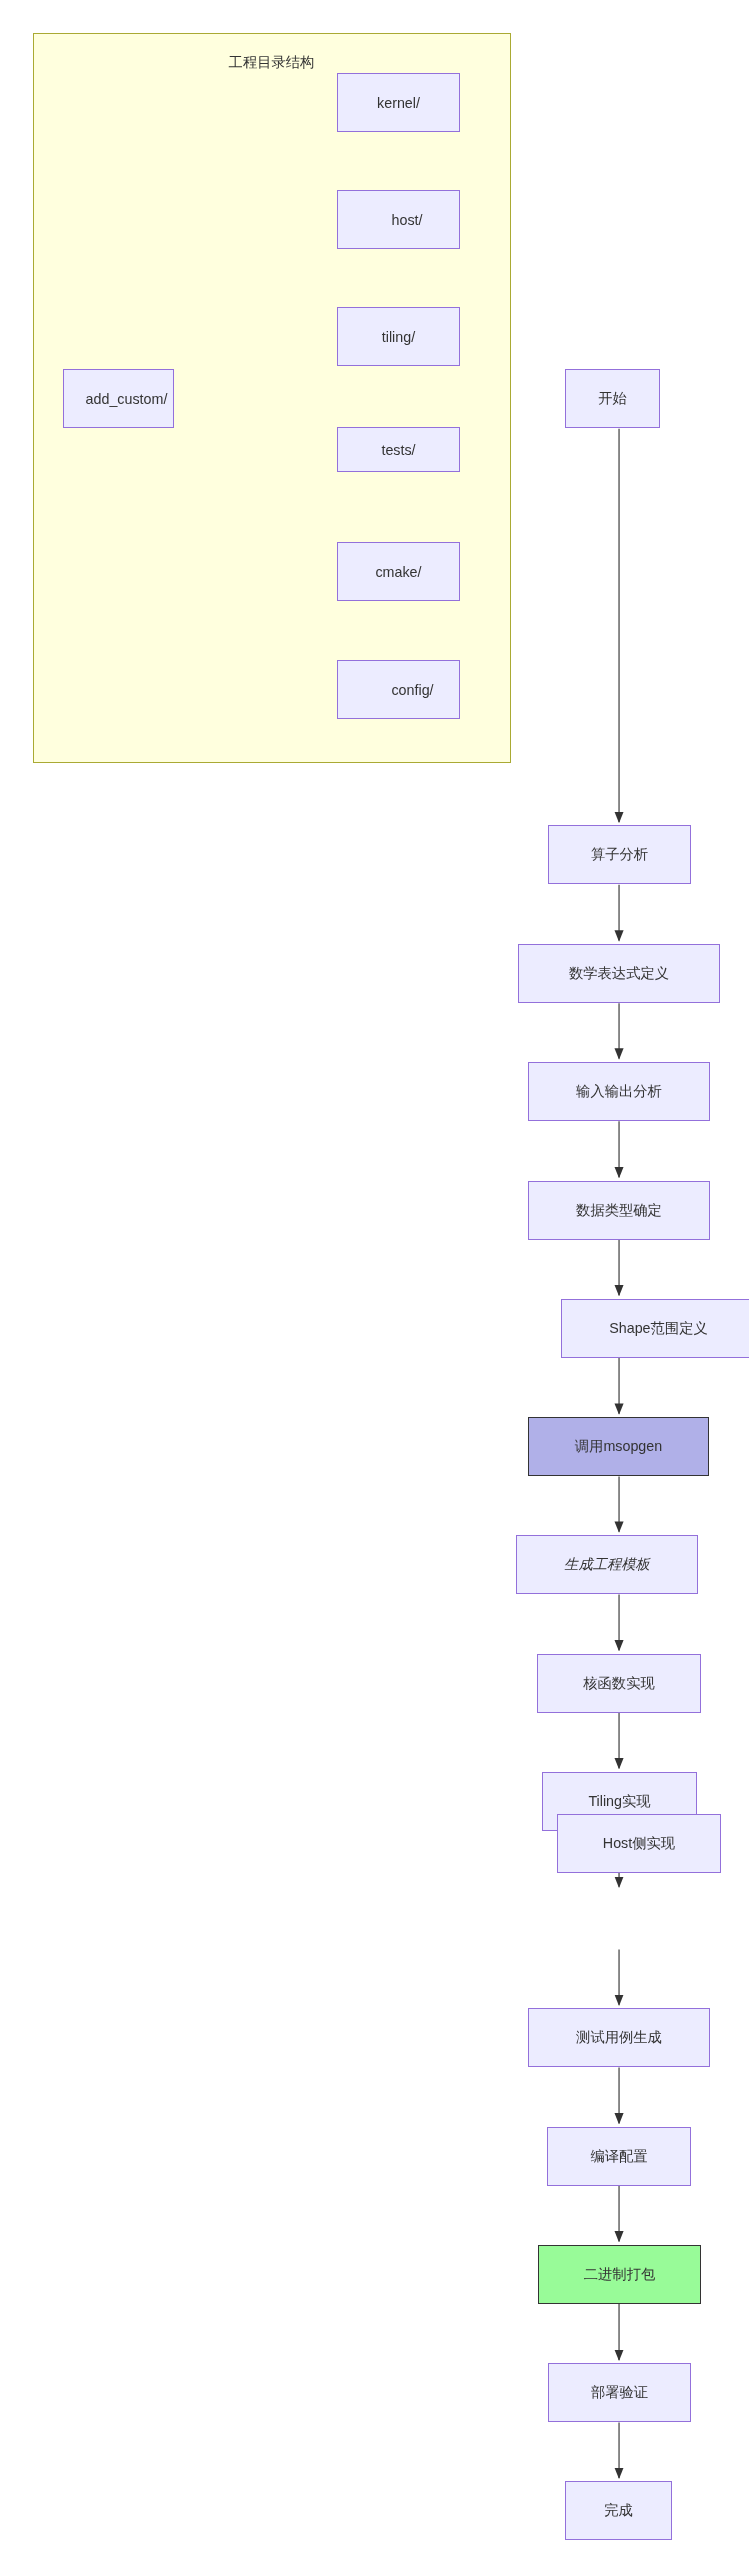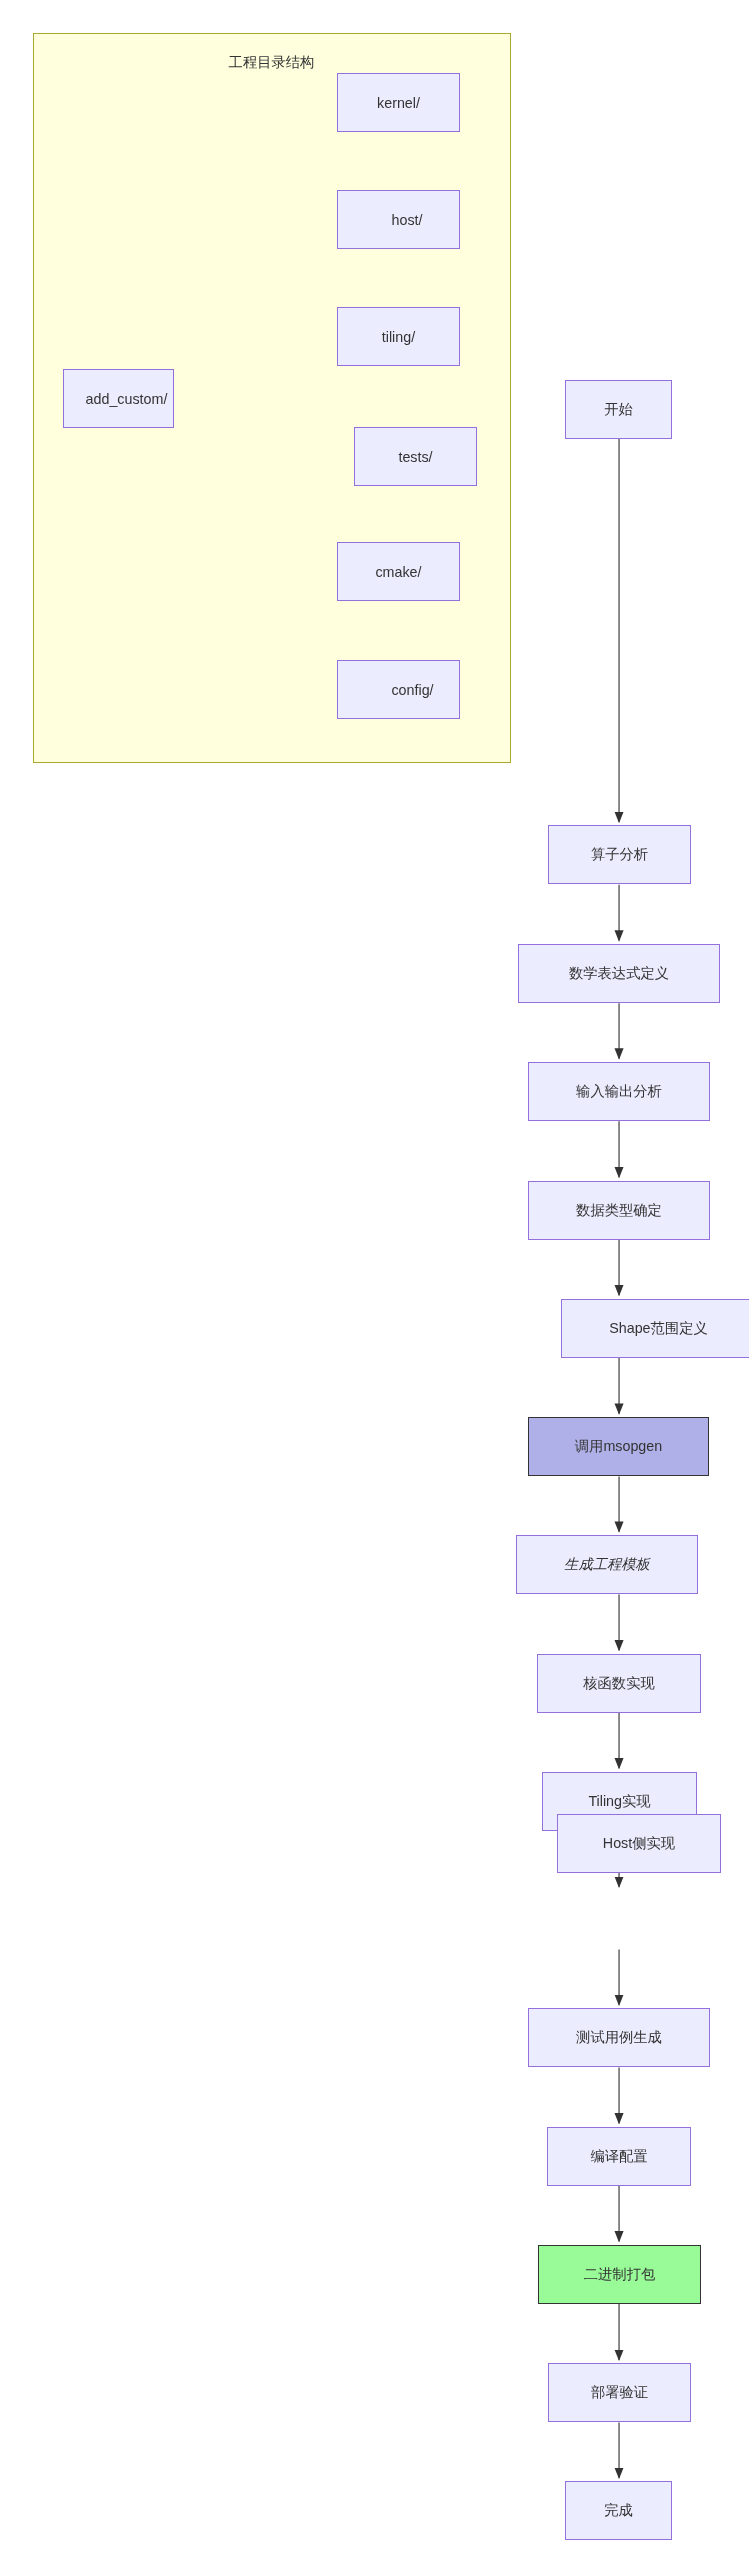--- a/index.html
+++ b/index.html
@@ -86,25 +86,25 @@
 
   <div class="cluster" style="left:32.5px;top:32.5px;width:478px;height:730px;">
     <div class="cluster-title">工程目录结构</div>
   </div>
 
   <div class="node" style="left:63px;top:369px;width:111px;height:59px;padding-left:16px;">add_custom/</div>
 
   <div class="node" style="left:337px;top:73px;width:123px;height:59px;">kernel/</div>
   <div class="node" style="left:337px;top:190px;width:123px;height:59px;padding-left:17px;">host/</div>
   <div class="node" style="left:337px;top:307px;width:123px;height:59px;">tiling/</div>
-  <div class="node" style="left:337px;top:427px;width:123px;height:59px;margin-left:17px;">tests/</div>
+  <div class="node" style="left:337px;top:427px;width:123px;height:45px;">tests/</div>
   <div class="node" style="left:337px;top:542px;width:123px;height:59px;">cmake/</div>
   <div class="node" style="left:337px;top:660px;width:123px;height:59px;padding-left:28px;">config/</div>
 
-  <div class="node" style="left:565px;top:380px;width:107px;height:59px;">开始</div>
+  <div class="node" style="left:565px;top:369px;width:95px;height:59px;">开始</div>
   <div class="node" style="left:548px;top:825px;width:143px;height:59px;">算子分析</div>
   <div class="node" style="left:518px;top:944px;width:202px;height:59px;">数学表达式定义</div>
   <div class="node" style="left:528px;top:1062px;width:182px;height:59px;">输入输出分析</div>
   <div class="node" style="left:528px;top:1181px;width:182px;height:59px;">数据类型确定</div>
   <div class="node" style="left:522px;top:1299px;width:195px;height:59px;margin-left:39px;">Shape范围定义</div>
   <div class="node purple" style="left:528px;top:1417px;width:181px;height:59px;">调用msopgen</div>
   <div class="node" style="left:516px;top:1535px;width:182px;height:59px;font-style:italic;">生成工程模板</div>
   <div class="node" style="left:537px;top:1654px;width:164px;height:59px;">核函数实现</div>
   <div class="node" style="left:542px;top:1772px;width:155px;height:59px;">Tiling实现</div>
   <div class="node" style="left:537px;top:1814px;width:164px;height:59px;margin-left:20px;">Host侧实现</div>

